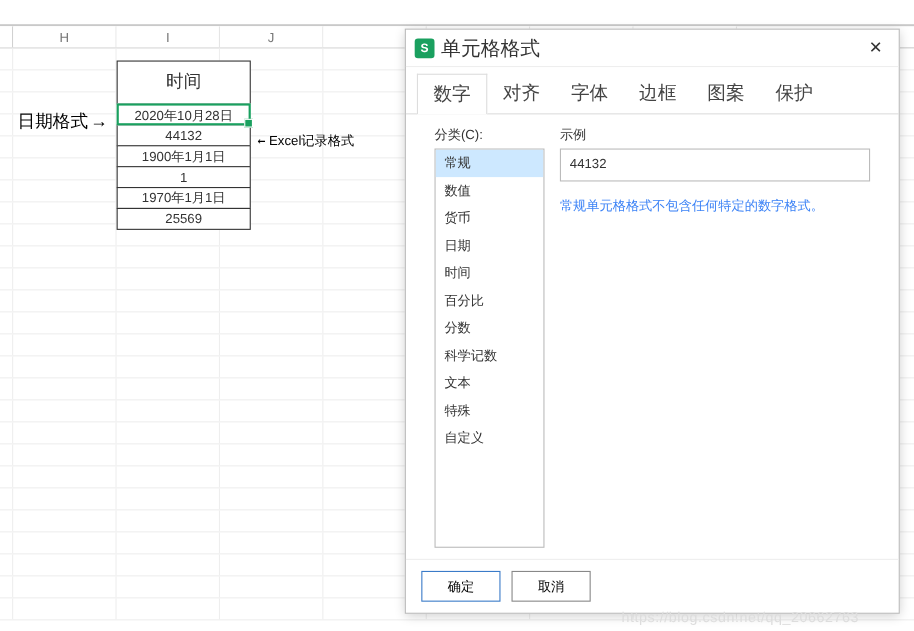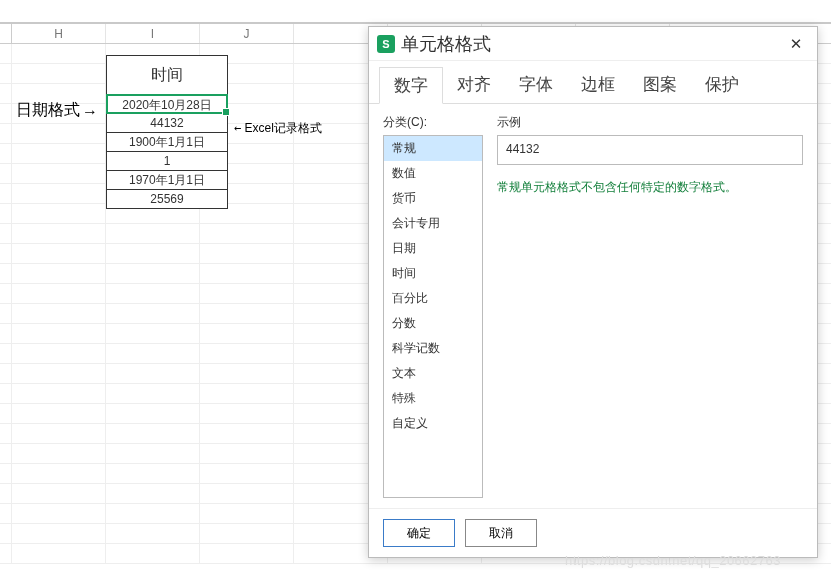--- a/index.html
+++ b/index.html
@@ -29,31 +29,31 @@
 .dlg { position: absolute; top: 26px; left: 368px; width: 450px; height: 532px; background: #fff; border: 1px solid #bbb; box-shadow: 0 2px 10px rgba(0,0,0,0.2); display: flex; flex-direction: column; }
 .dlg-title { display: flex; align-items: center; height: 34px; padding: 0 8px; border-bottom: 1px solid #eee; gap: 6px; }
 .app-icon { width: 18px; height: 18px; background: #1aa05f; border-radius: 3px; display: flex; align-items: center; justify-content: center; color: #fff; font-weight: bold; font-size: 11px; }
 .dlg-title-txt { flex: 1; font-size: 18px; }
 .dlg-close { width: 26px; height: 26px; text-align: center; line-height: 26px; font-size: 15px; color: #333; cursor: pointer; }
 
 .tabs { display: flex; padding: 6px 10px 0; border-bottom: 1px solid #ddd; gap: 0; }
 .tab { padding: 6px 14px; font-size: 17px; cursor: pointer; color: #444; }
 .tab.active { border: 1px solid #ddd; border-bottom: 1px solid #fff; margin-bottom: -1px; background: #fff; }
 
-.dlg-body { flex: 1; padding: 10px 14px; display: flex; gap: 14px; }
+.dlg-body { flex: 1; padding: 10px 26px; display: flex; gap: 14px; }
 .leftcol { width: 100px; display: flex; flex-direction: column; }
 .leftcol-lbl { margin-bottom: 4px; }
 .catlist { border: 1px solid #bbb; flex: 1; overflow: auto; }
 .catitem { padding: 4px 8px; cursor: pointer; }
 .catitem.sel { background: #cde8ff; }
 
 .rightcol { flex: 1; }
 .samp-lbl { margin-bottom: 4px; font-family: Liberation Serif, serif; }
 .samp-box { border: 1px solid #bbb; padding: 6px 8px; margin-bottom: 14px; height: 30px; }
-.desc { color: #15803d; font-family: Liberation Mono, monospace; }
+.desc { color: #3b82f6; font-family: Liberation Mono, monospace; }
 
 .dlg-foot { display: flex; gap: 10px; padding: 10px 14px; border-top: 1px solid #eee; }
 .btn { min-width: 72px; height: 28px; border: 1px solid #888; background: #fff; cursor: pointer; font-size: 12px; }
 .btn.primary { border: 1.5px solid #3a7bc8; }
 
 .watermark { position: absolute; bottom: 6px; right: 50px; color: #ddd; font-size: 13px; letter-spacing: 0.5px; }
 .topborder { position: absolute; top: 22px; left: 0; right: 0; height: 2px; background: #c9c9c9; }
 </style>
 </head>
 <body>
@@ -367,21 +367,20 @@
       <div class="tab">图案</div>
       <div class="tab">保护</div>
     </div>
   <div class="dlg-body">
     <div class="leftcol">
       <div class="leftcol-lbl">分类(C):</div>
       <div class="catlist" id="catlist">
           <div class="catitem sel">常规</div>
           <div class="catitem">数值</div>
           <div class="catitem">货币</div>
-          <div class="catitem">会计专用</div>
           <div class="catitem">日期</div>
           <div class="catitem">时间</div>
           <div class="catitem">百分比</div>
           <div class="catitem">分数</div>
           <div class="catitem">科学记数</div>
           <div class="catitem">文本</div>
           <div class="catitem">特殊</div>
           <div class="catitem">自定义</div>
         </div>
     </div>

